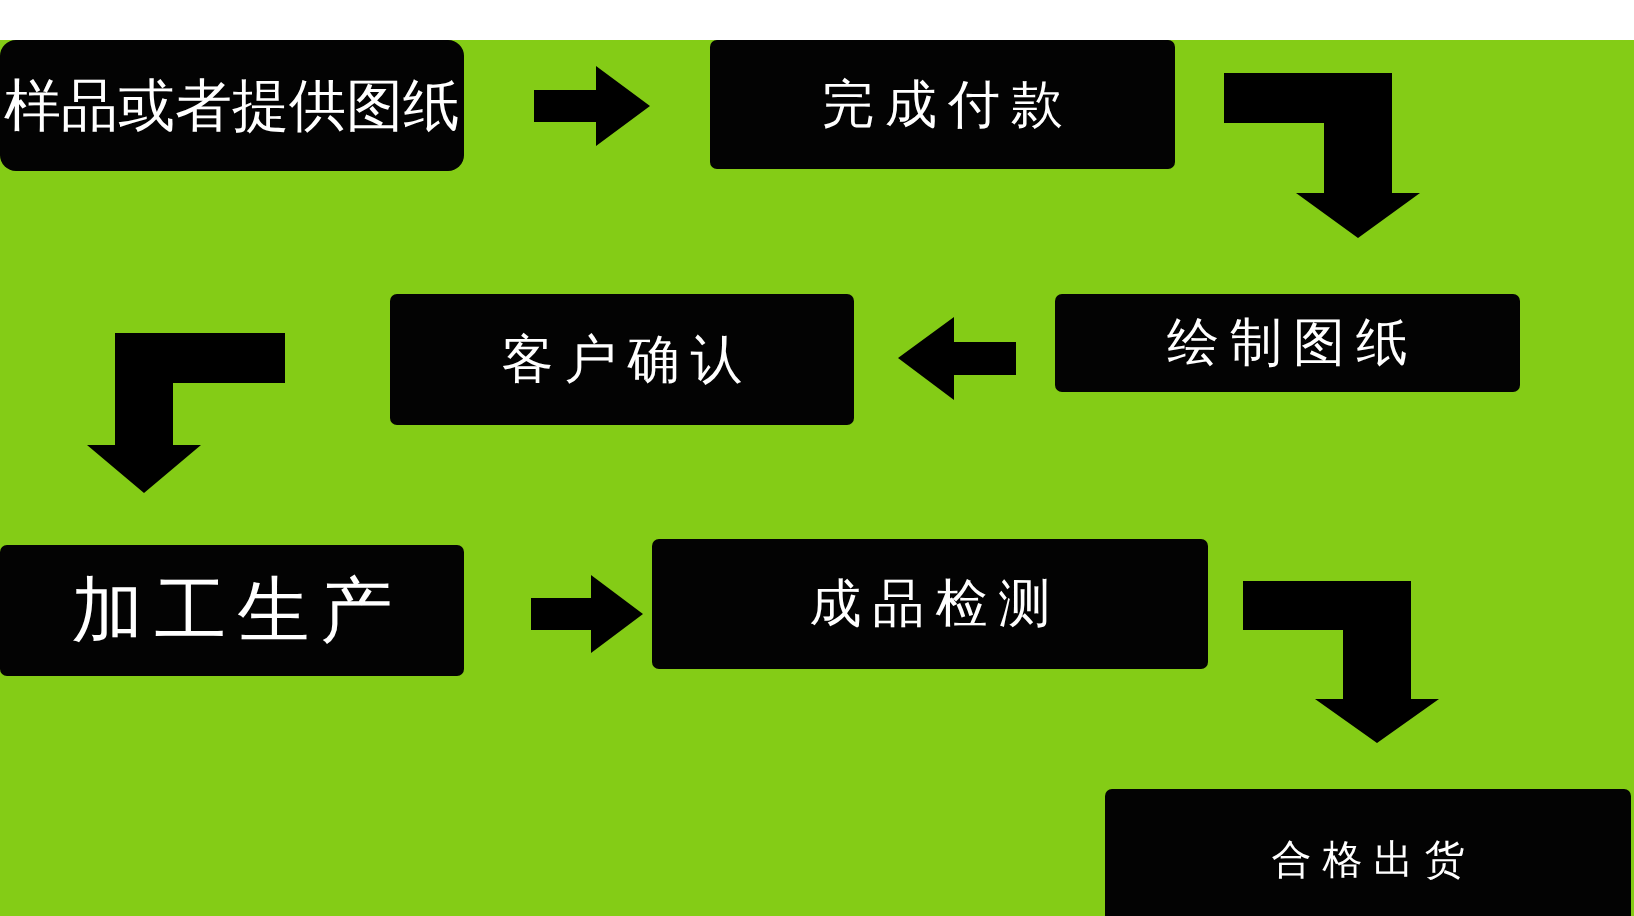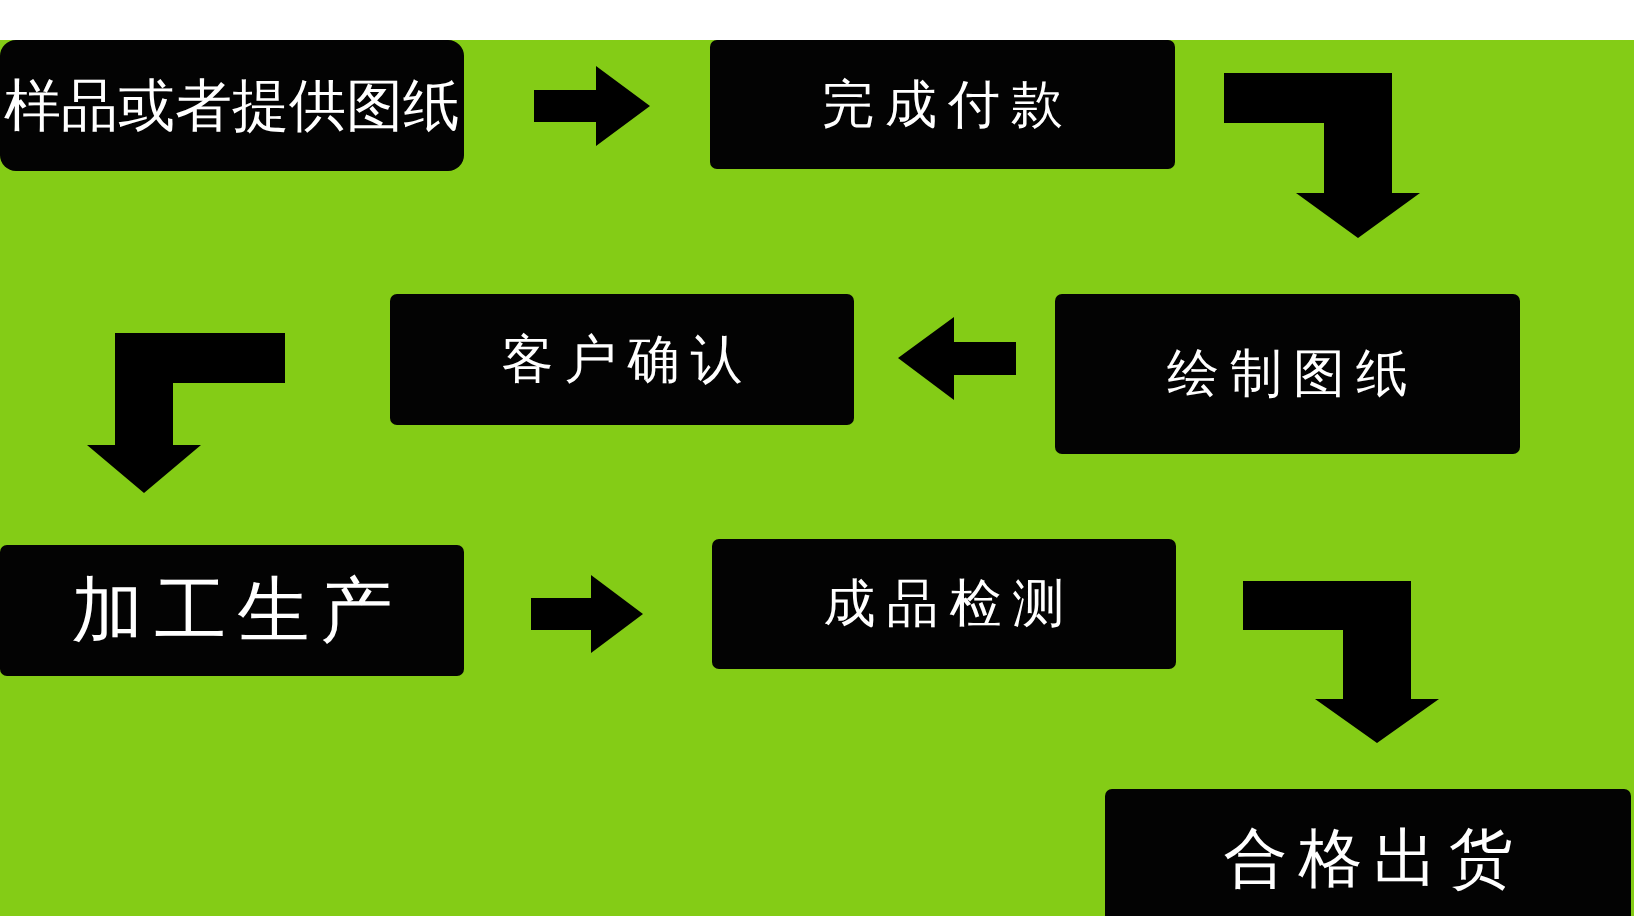--- a/index.html
+++ b/index.html
@@ -33,34 +33,34 @@
   .node .label {
     display: block;
   }
   
   #node-sample      { left: 0px;    top: 0px;   width: 464px; height: 131px; border-radius: 16px; }
   #node-sample .label { font-size: 57px; letter-spacing: 0px; font-weight: 400; }
 
   #node-payment     { left: 710px;  top: 0px;   width: 465px; height: 129px; }
   #node-payment .label { font-size: 52px; letter-spacing: 11px; text-indent: 11px; }
 
-  #node-drawing     { left: 1055px; top: 254px; width: 465px; height: 160px; }
+  #node-drawing     { left: 1055px; top: 254px; width: 465px; height: 98px; }
   #node-drawing .label { font-size: 52px; letter-spacing: 11px; text-indent: 11px; }
 
   #node-confirm     { left: 390px;  top: 254px; width: 464px; height: 131px; text-align: right; }
   #node-confirm .label { font-size: 52px; letter-spacing: 11px; text-indent: 11px; }
 
   #node-production  { left: 0px;    top: 505px; width: 464px; height: 131px; }
   #node-production .label { font-size: 72px; letter-spacing: 11px; text-indent: 11px; }
 
-  #node-inspection  { left: 712px;  top: 499px; width: 464px; height: 130px; }
+  #node-inspection  { left: 652px;  top: 499px; width: 556px; height: 130px; }
   #node-inspection .label { font-size: 52px; letter-spacing: 11px; text-indent: 11px; }
 
   #node-shipment    { left: 1105px; top: 749px; width: 526px; height: 139px; }
-  #node-shipment .label { font-size: 64px; letter-spacing: 11px; text-indent: 11px; }
+  #node-shipment .label { font-size: 40px; letter-spacing: 11px; text-indent: 11px; }
 
   .connector {
     position: absolute;
   }
   .connector svg {
     display: block;
     overflow: visible;
   }
 
   

